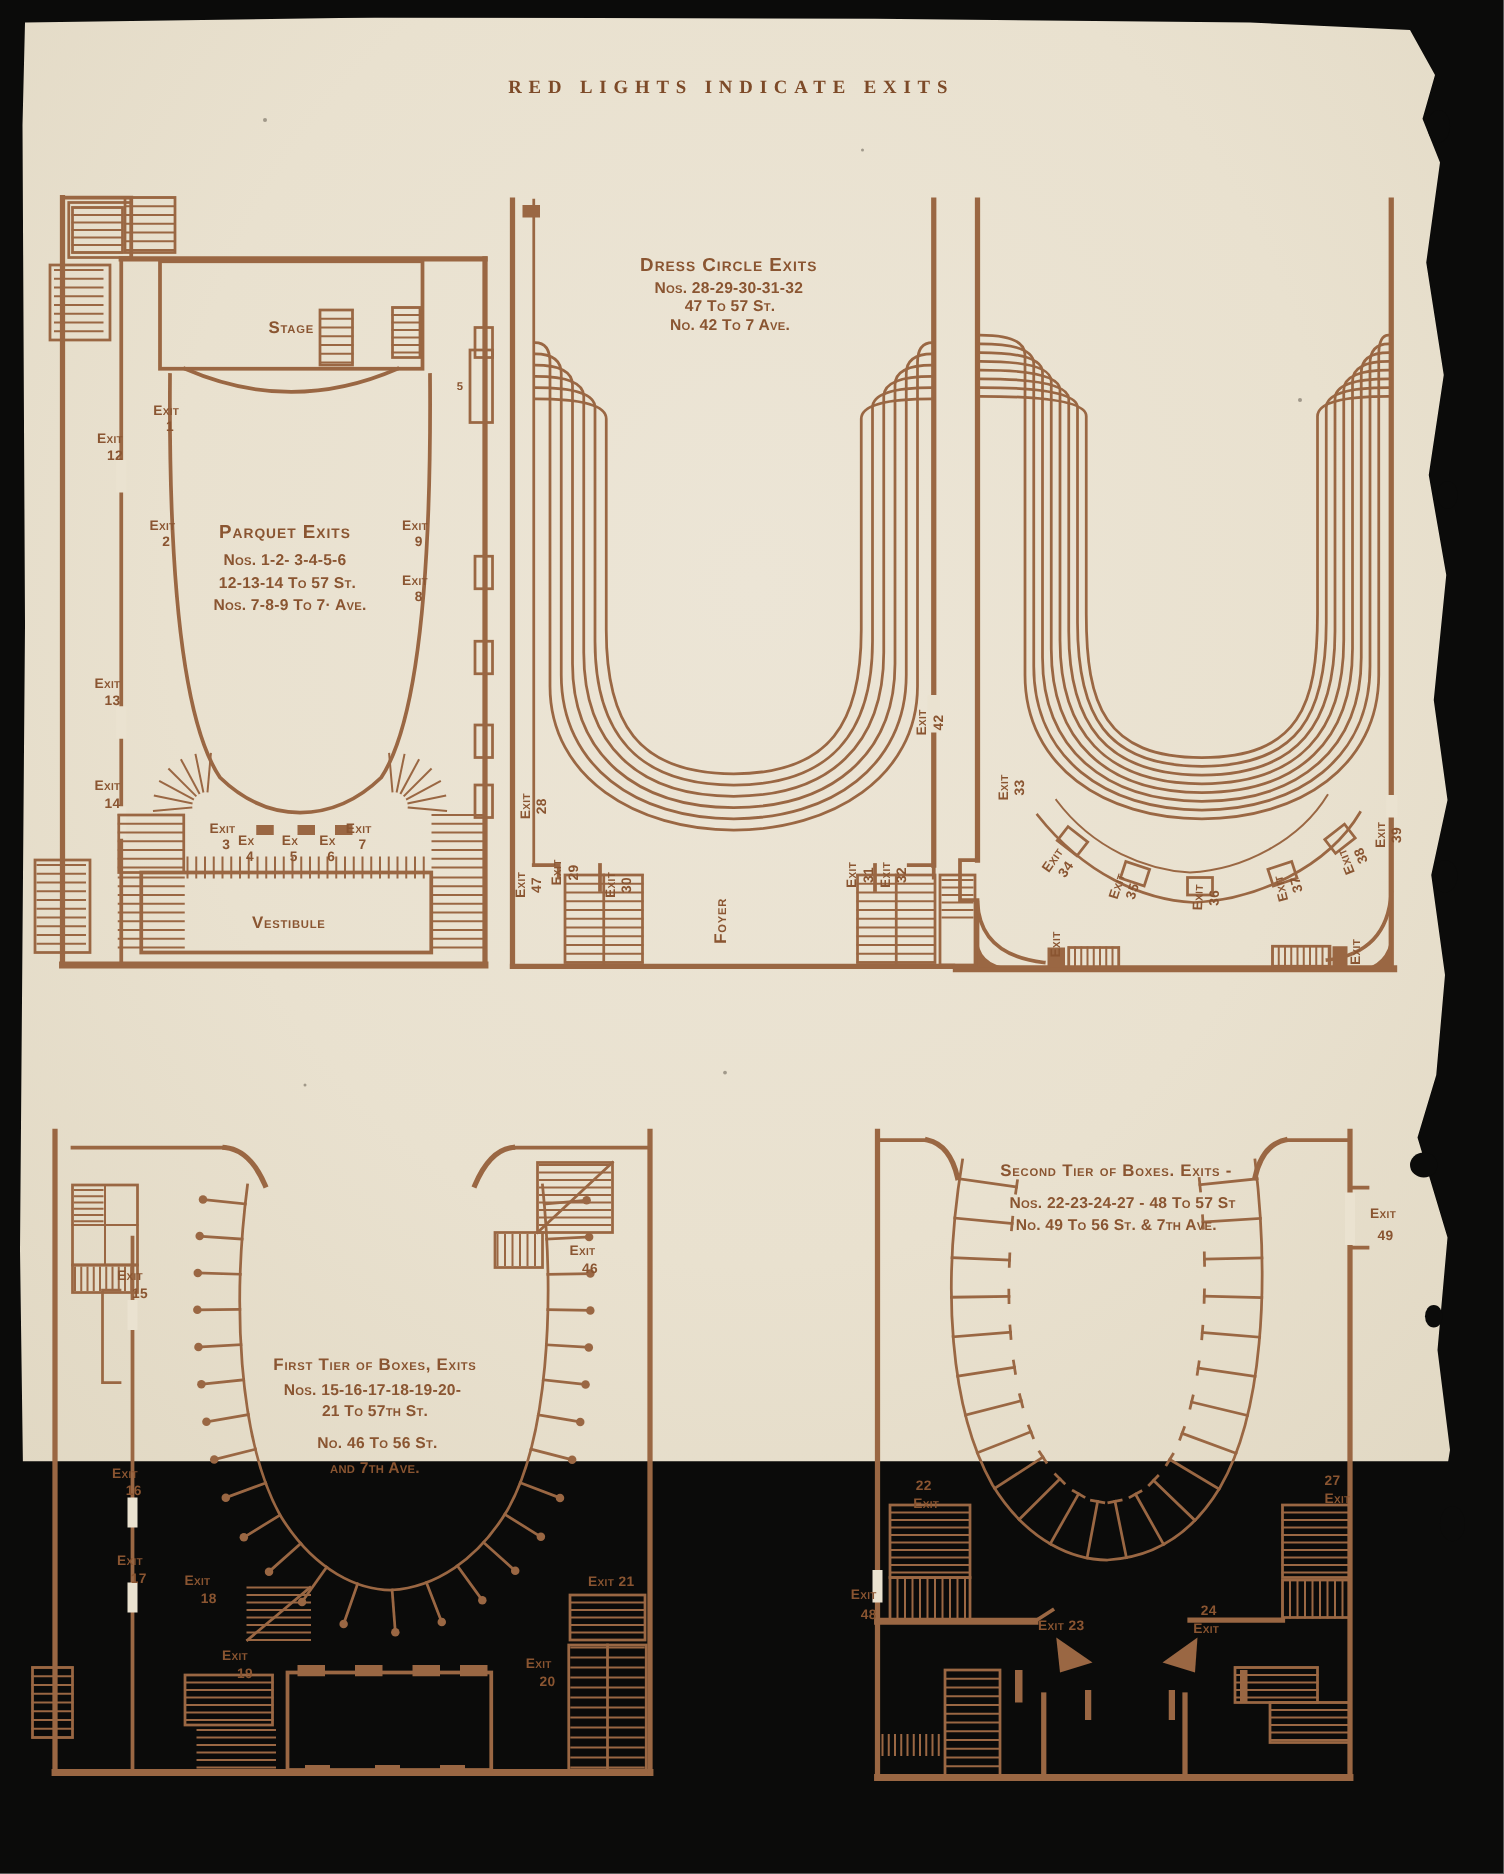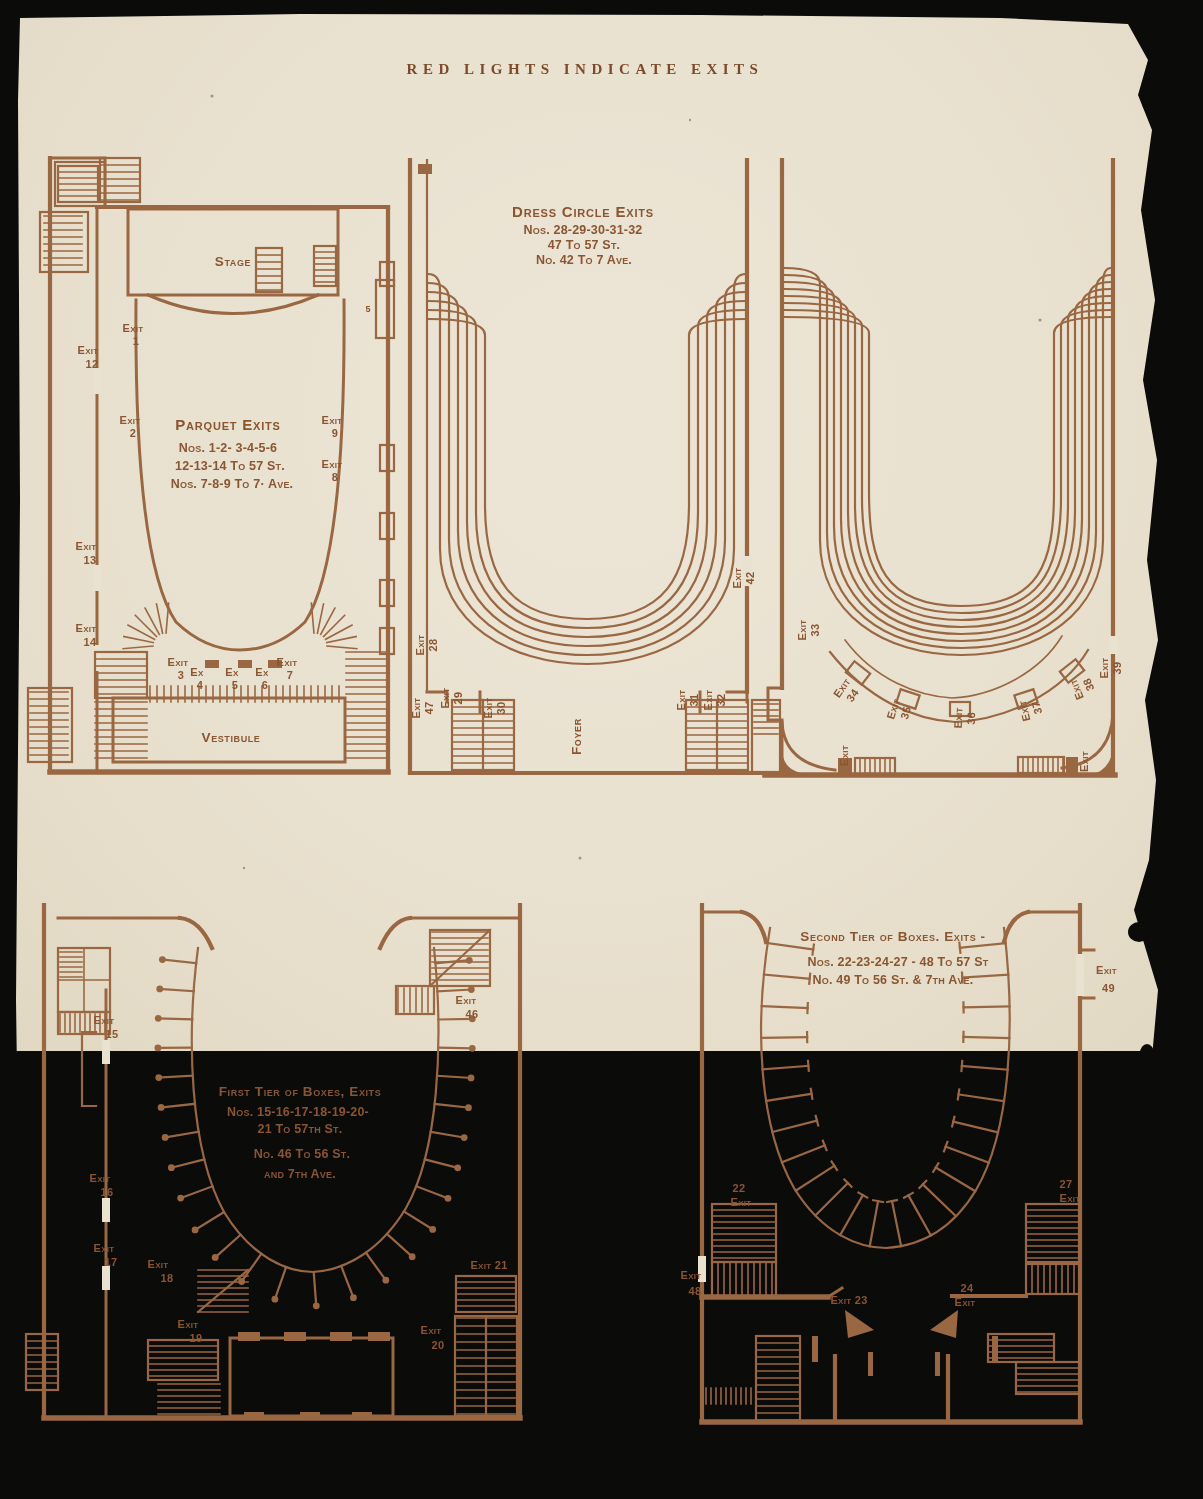--- a/index.html
+++ b/index.html
@@ -1,21 +1,21 @@
 <!DOCTYPE html>
 <html style="--ink: #9a6743; --ink-d: #8a5531; --paper: #eae2d0; --bg: #0b0b0a;"><head>
 <meta charset="utf-8">
 <style>
   :root{
     --ink:#9a6743; --ink-d:#8a5531; --paper:#eae2d0; --bg:#0b0b0a;
   }
   html,body{margin:0;padding:0}
   .stage{position:relative;width:1203px;height:1499px;background:var(--bg);overflow:hidden}
   .paper{
-    position:absolute;left:0;top:0;width:1203px;height:1051px;
+    position:absolute;left:0;top:0;width:1203px;height:1169px;
     background:radial-gradient(ellipse at 50% 40%, #ece5d6 0%, #e9e1cf 55%, #e1d8c3 100%);
     clip-path:polygon(20px 18px,300px 14px,700px 15px,1000px 18px,1128px 24px,
       1148px 60px,1138px 95px,1152px 130px,1141px 210px,1155px 300px,1143px 380px,
       1157px 460px,1147px 560px,1158px 640px,1145px 700px,1156px 780px,1149px 860px,
       1134px 910px,1158px 990px,1150px 1080px,1160px 1160px,1147px 1240px,1158px 1320px,
       1150px 1400px,1132px 1442px,700px 1447px,300px 1444px,22px 1440px,16px 1000px,
       20px 500px,18px 100px);
   }
   .notch{position:absolute;background:var(--bg);border-radius:50%}
   svg{position:absolute;left:0;top:0}

